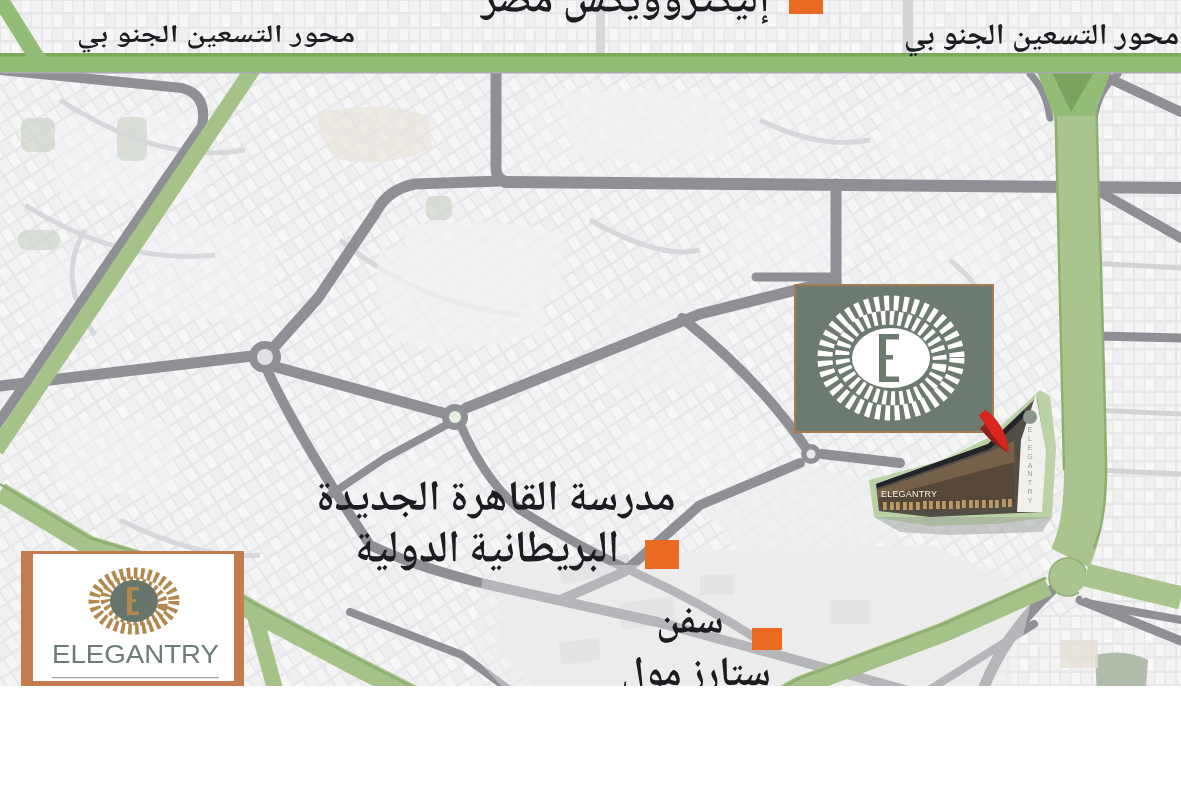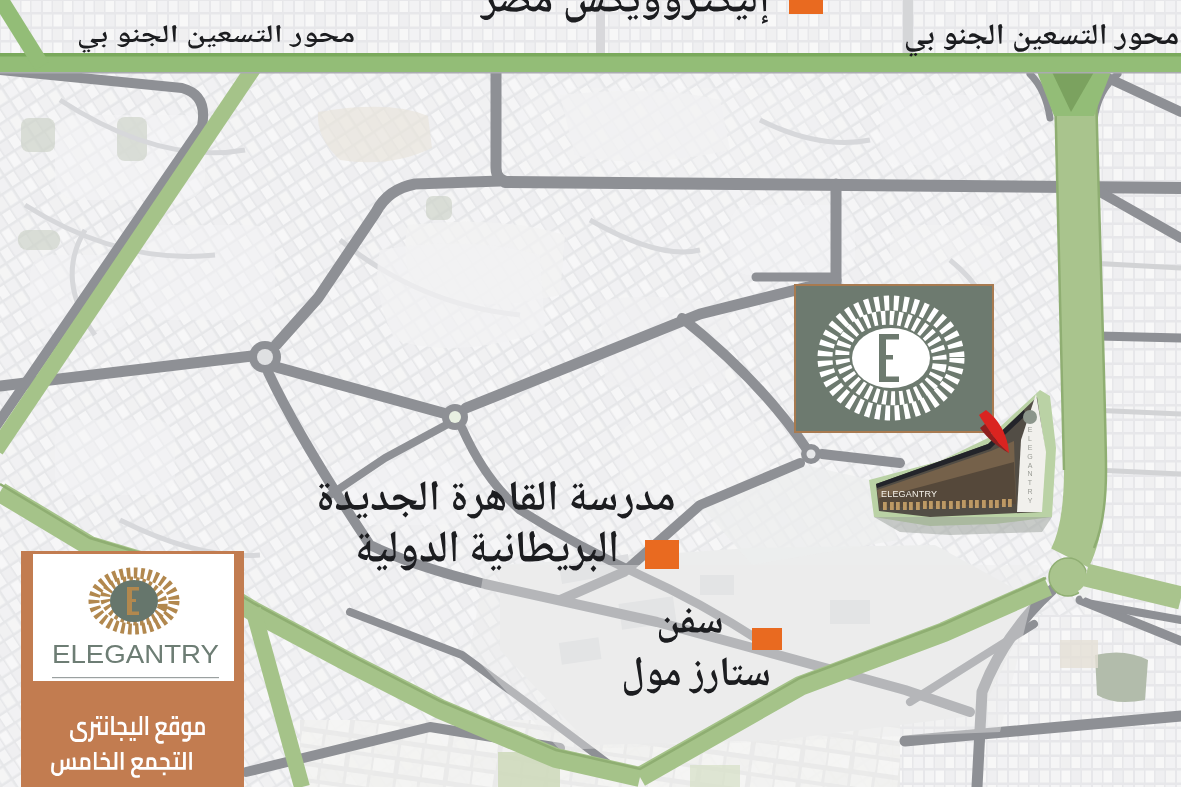--- a/index.html
+++ b/index.html
@@ -1,14 +1,14 @@
 <!DOCTYPE html>
 <html><head><meta charset="utf-8"><style>
 html,body{margin:0;padding:0;background:#fff;}
-#map{position:relative;width:1181px;height:787px;overflow:hidden;font-family:"Liberation Sans",sans-serif;}
+#map{position:relative;width:1181px;height:686px;overflow:hidden;font-family:"Liberation Sans",sans-serif;}
 </style></head><body>
 <div id="map">
 <svg width="1181" height="787" viewBox="0 0 1181 787" xmlns="http://www.w3.org/2000/svg" font-family="Liberation Sans, sans-serif">
 <defs>
 <pattern id="p1" width="46" height="30" patternUnits="userSpaceOnUse" patternTransform="rotate(-33)">
           <rect width="46" height="30" fill="#dfe0e3"></rect>
           <rect x="1" y="1" width="9" height="12" fill="#f2f2f4"></rect>
           <rect x="11.5" y="1" width="10" height="12" fill="#ebebee"></rect>
           <rect x="23" y="1" width="9" height="12" fill="#f4f4f5"></rect>
           <rect x="33.5" y="1" width="11" height="12" fill="#eeeef0"></rect>

